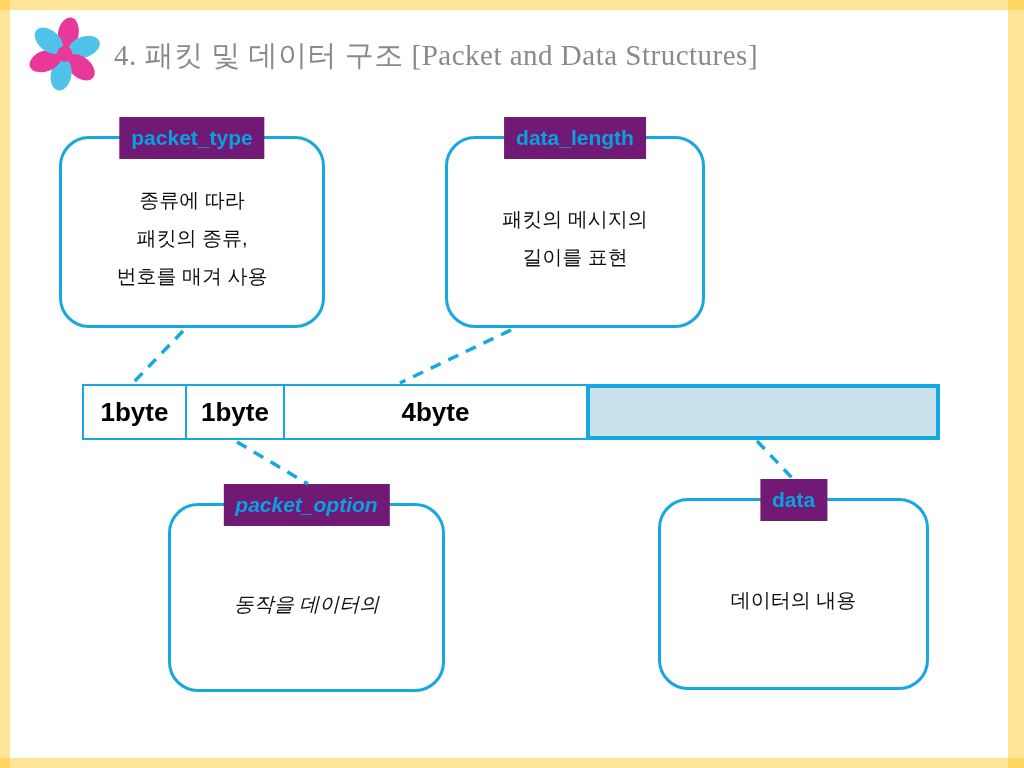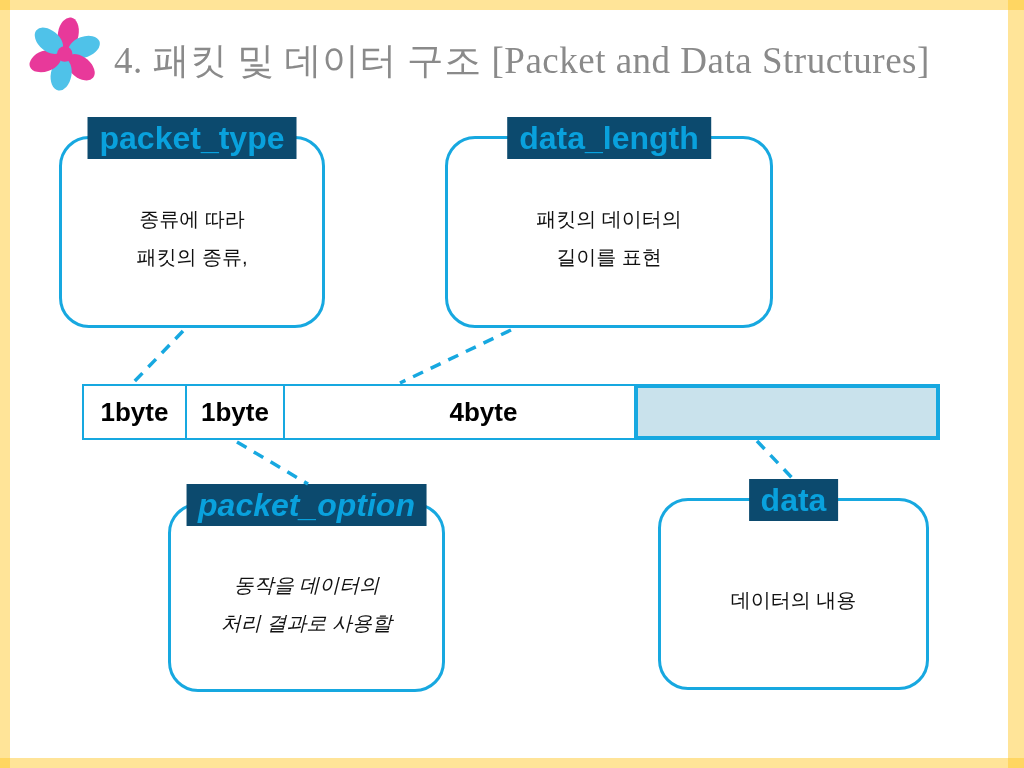--- a/index.html
+++ b/index.html
@@ -12,55 +12,55 @@
   
   .edge { position:absolute; background:rgba(255,198,40,.48); z-index:10; }
   .edge.top    { left:0; top:0; width:100%; height:10px; }
   .edge.left   { left:0; top:0; width:10px; height:100%; }
   .edge.right  { right:0; top:0; width:16px; height:100%; }
   .edge.bottom { left:0; bottom:0; width:100%; height:10px; }
 
   .header-title {
     position:absolute; left:114px; top:36px;
     font-family:"Liberation Serif","DejaVu Serif",serif;
-    font-size:37px; color:#8a8a8a; letter-spacing:.5px; white-space:nowrap;text-align:center;
+    font-size:29px; color:#8a8a8a; letter-spacing:.5px; white-space:nowrap;text-align:center;
   }
   .flower { position:absolute; left:20px; top:8px; }
 
   .callout {
     position:absolute; background:#fff;
     border:3px solid #17a8e0; border-radius:30px;
   }
   .callout-title {
     position:absolute; top:-22px; left:50%; transform:translateX(-50%);
-    background:#0c4a6e; padding:0 12px;
-    font-size:32px; line-height:42px; font-weight:bold; color:#09a1dd;
+    background:#701a75; padding:0 12px;
+    font-size:21px; line-height:42px; font-weight:bold; color:#09a1dd;
     white-space:nowrap;
   }
   .callout-body {
     position:absolute; left:6px; right:6px; top:38px; bottom:26px;
     display:flex; flex-direction:column; justify-content:center; align-items:center;
     font-size:20px; line-height:38px; color:#111; text-align:center;
   }
   #co-packet-type   { left:59px;  top:136px; width:266px; height:192px; }
-  #co-data-length   { left:445px; top:136px; width:328px; height:192px; }
+  #co-data-length   { left:445px; top:136px; width:260px; height:192px; }
   #co-packet-option { left:168px; top:503px; width:277px; height:189px;font-style:italic; }
   #co-data          { left:658px; top:498px; width:271px; height:192px;text-decoration:underline; }
 
   .bar {
     position:absolute; left:82px; top:384px; width:858px; height:56px;
     display:flex; border:2.5px solid #17a8e0; background:#fff;
   }
   .seg {
     display:flex; align-items:center; justify-content:center;
     font-weight:bold; font-size:26px; color:#000;
     border-right:2.5px solid #17a8e0; height:100%;
   }
   .seg:last-child { border-right:none; }
-  .seg-1 { width:103px; } .seg-2 { width:98px; } .seg-3 { width:303px;margin-left:48px; }
+  .seg-1 { width:103px; } .seg-2 { width:98px; } .seg-3 { width:303px; }
   .seg-4 { flex:1; background:#c9e2ec; box-shadow:inset 0 0 0 2px #17a8e0; }
 
   .connectors { position:absolute; left:0; top:0; width:1024px; height:768px;
     pointer-events:none; z-index:2; }
 </style>
 </head>
 <body>
 
 <div class="slide">
 
@@ -87,43 +87,43 @@
     <line x1="511" y1="330" x2="400" y2="383" stroke="#17a8e0" stroke-width="3.5" stroke-dasharray="11 8.5"></line>
     <line x1="237" y1="442" x2="308" y2="484" stroke="#17a8e0" stroke-width="3.5" stroke-dasharray="11 8.5"></line>
     <line x1="757" y1="441" x2="795" y2="481" stroke="#17a8e0" stroke-width="3.5" stroke-dasharray="11 8.5"></line>
   </svg>
 
   <div class="callout" id="co-packet-type">
     <div class="callout-title">packet_type</div>
     <div class="callout-body">
       <div>종류에 따라</div>
       <div>패킷의 종류,</div>
+      <div>번호를 매겨 사용</div>
     </div>
   </div>
 
   <div class="callout" id="co-data-length">
     <div class="callout-title">data_length</div>
     <div class="callout-body">
-      <div>패킷의 데이터의</div>
+      <div>패킷의 메시지의</div>
       <div>길이를 표현</div>
     </div>
   </div>
 
   <div class="bar">
     <div class="seg seg-1">1byte</div>
     <div class="seg seg-2">1byte</div>
     <div class="seg seg-3">4byte</div>
     <div class="seg seg-4"></div>
   </div>
 
   <div class="callout" id="co-packet-option">
     <div class="callout-title">packet_option</div>
     <div class="callout-body">
       <div>동작을 데이터의</div>
-      <div>처리 결과로 사용할</div>
     </div>
   </div>
 
   <div class="callout" id="co-data">
     <div class="callout-title">data</div>
     <div class="callout-body">
       <div>데이터의 내용</div>
     </div>
   </div>
 

